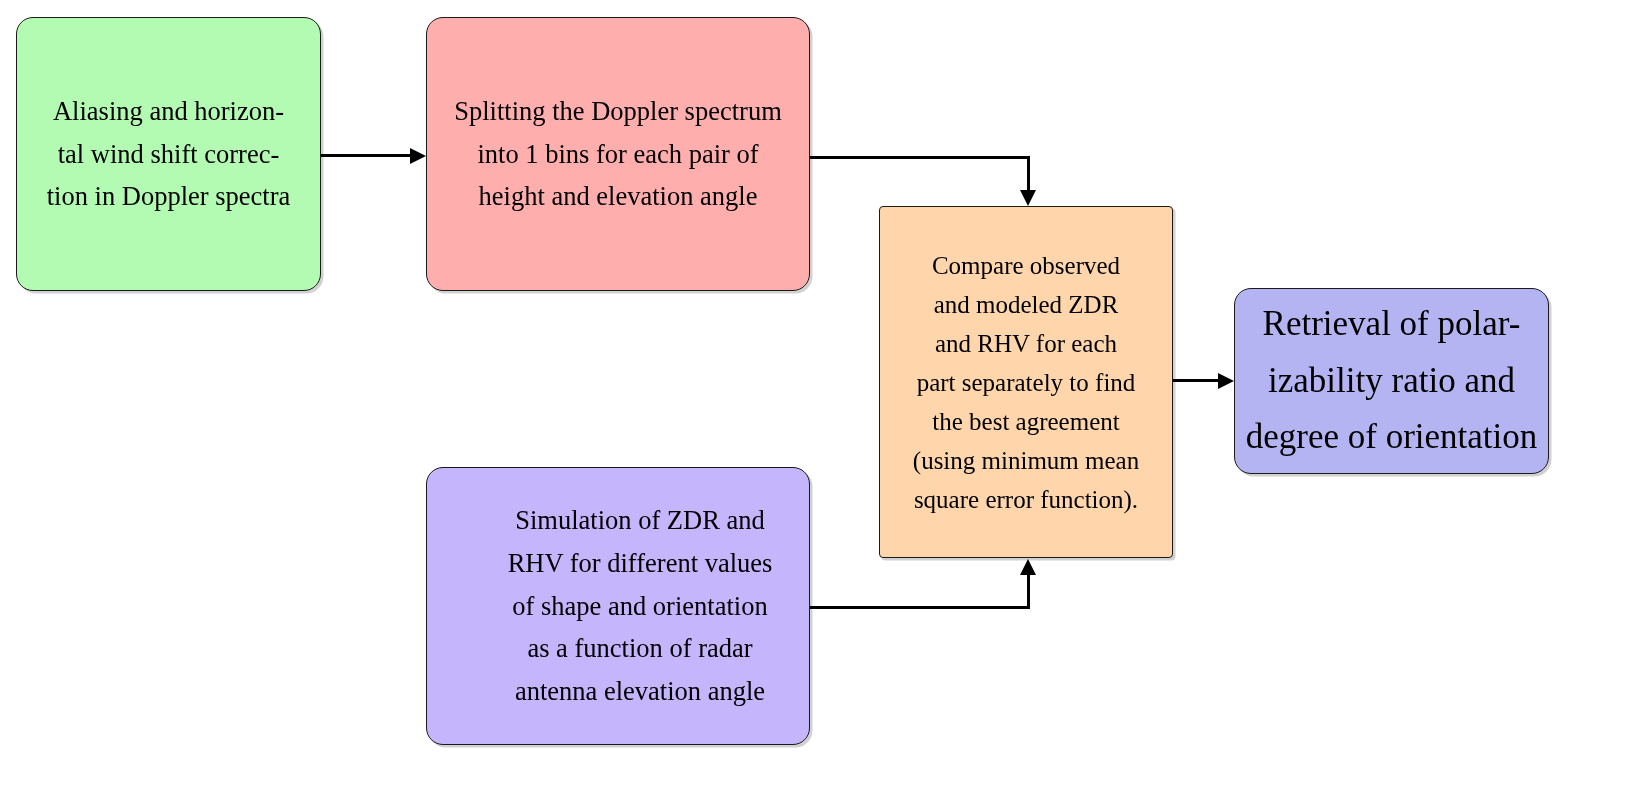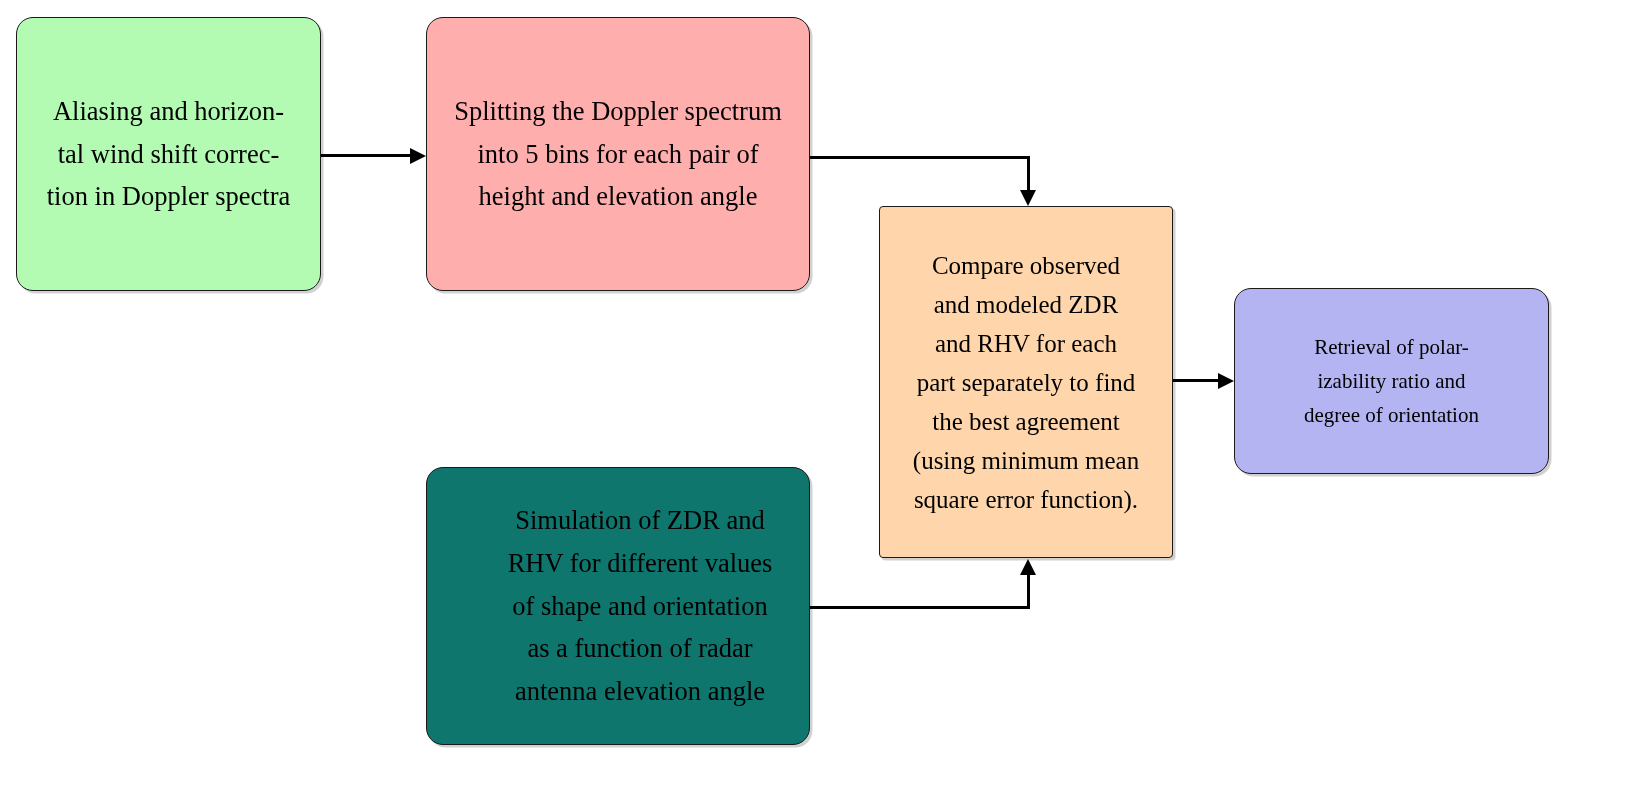--- a/index.html
+++ b/index.html
@@ -53,21 +53,21 @@
   }
   #node-compare {
     left: 879px; top: 206px; width: 294px;  height: 352px;
     border-radius: 4px;
     font-size: 25px;
   }
   #node-compare .txt { line-height: 1.56; }
   #node-retrieval {
     left: 1234px; top: 288px; width: 315px; height: 186px;
     border-radius: 17px;
-    font-size: 21px;
+    font-size: 35px;
   }
 
   
   .edge-line {
     position: absolute;
     background: #000000;
   }
   .h-line { height: 3px; }
   .v-line { width: 3px; }
 
@@ -98,25 +98,25 @@
 <div id="canvas">
 
   <div class="node" id="node-aliasing" style="background:#b3fbb3;">
     <span class="txt">Aliasing and horizon-
 tal wind shift correc-
 tion in Doppler spectra</span>
   </div>
 
   <div class="node" id="node-splitting" style="background:#ffaeae;">
     <span class="txt">Splitting the Doppler spectrum
-into 5 bins for each pair of
+into 1 bins for each pair of
 height and elevation angle</span>
   </div>
 
-  <div class="node" id="node-simulation" style="background:#0f766e;padding-left:44px;">
+  <div class="node" id="node-simulation" style="background:#c4b5fd;padding-left:44px;">
     <span class="txt">Simulation of ZDR and
 RHV for different values
 of shape and orientation
 as a function of radar
 antenna elevation angle</span>
   </div>
 
   <div class="node" id="node-compare" style="background:#ffd6ac;">
     <span class="txt">Compare observed
 and modeled ZDR

